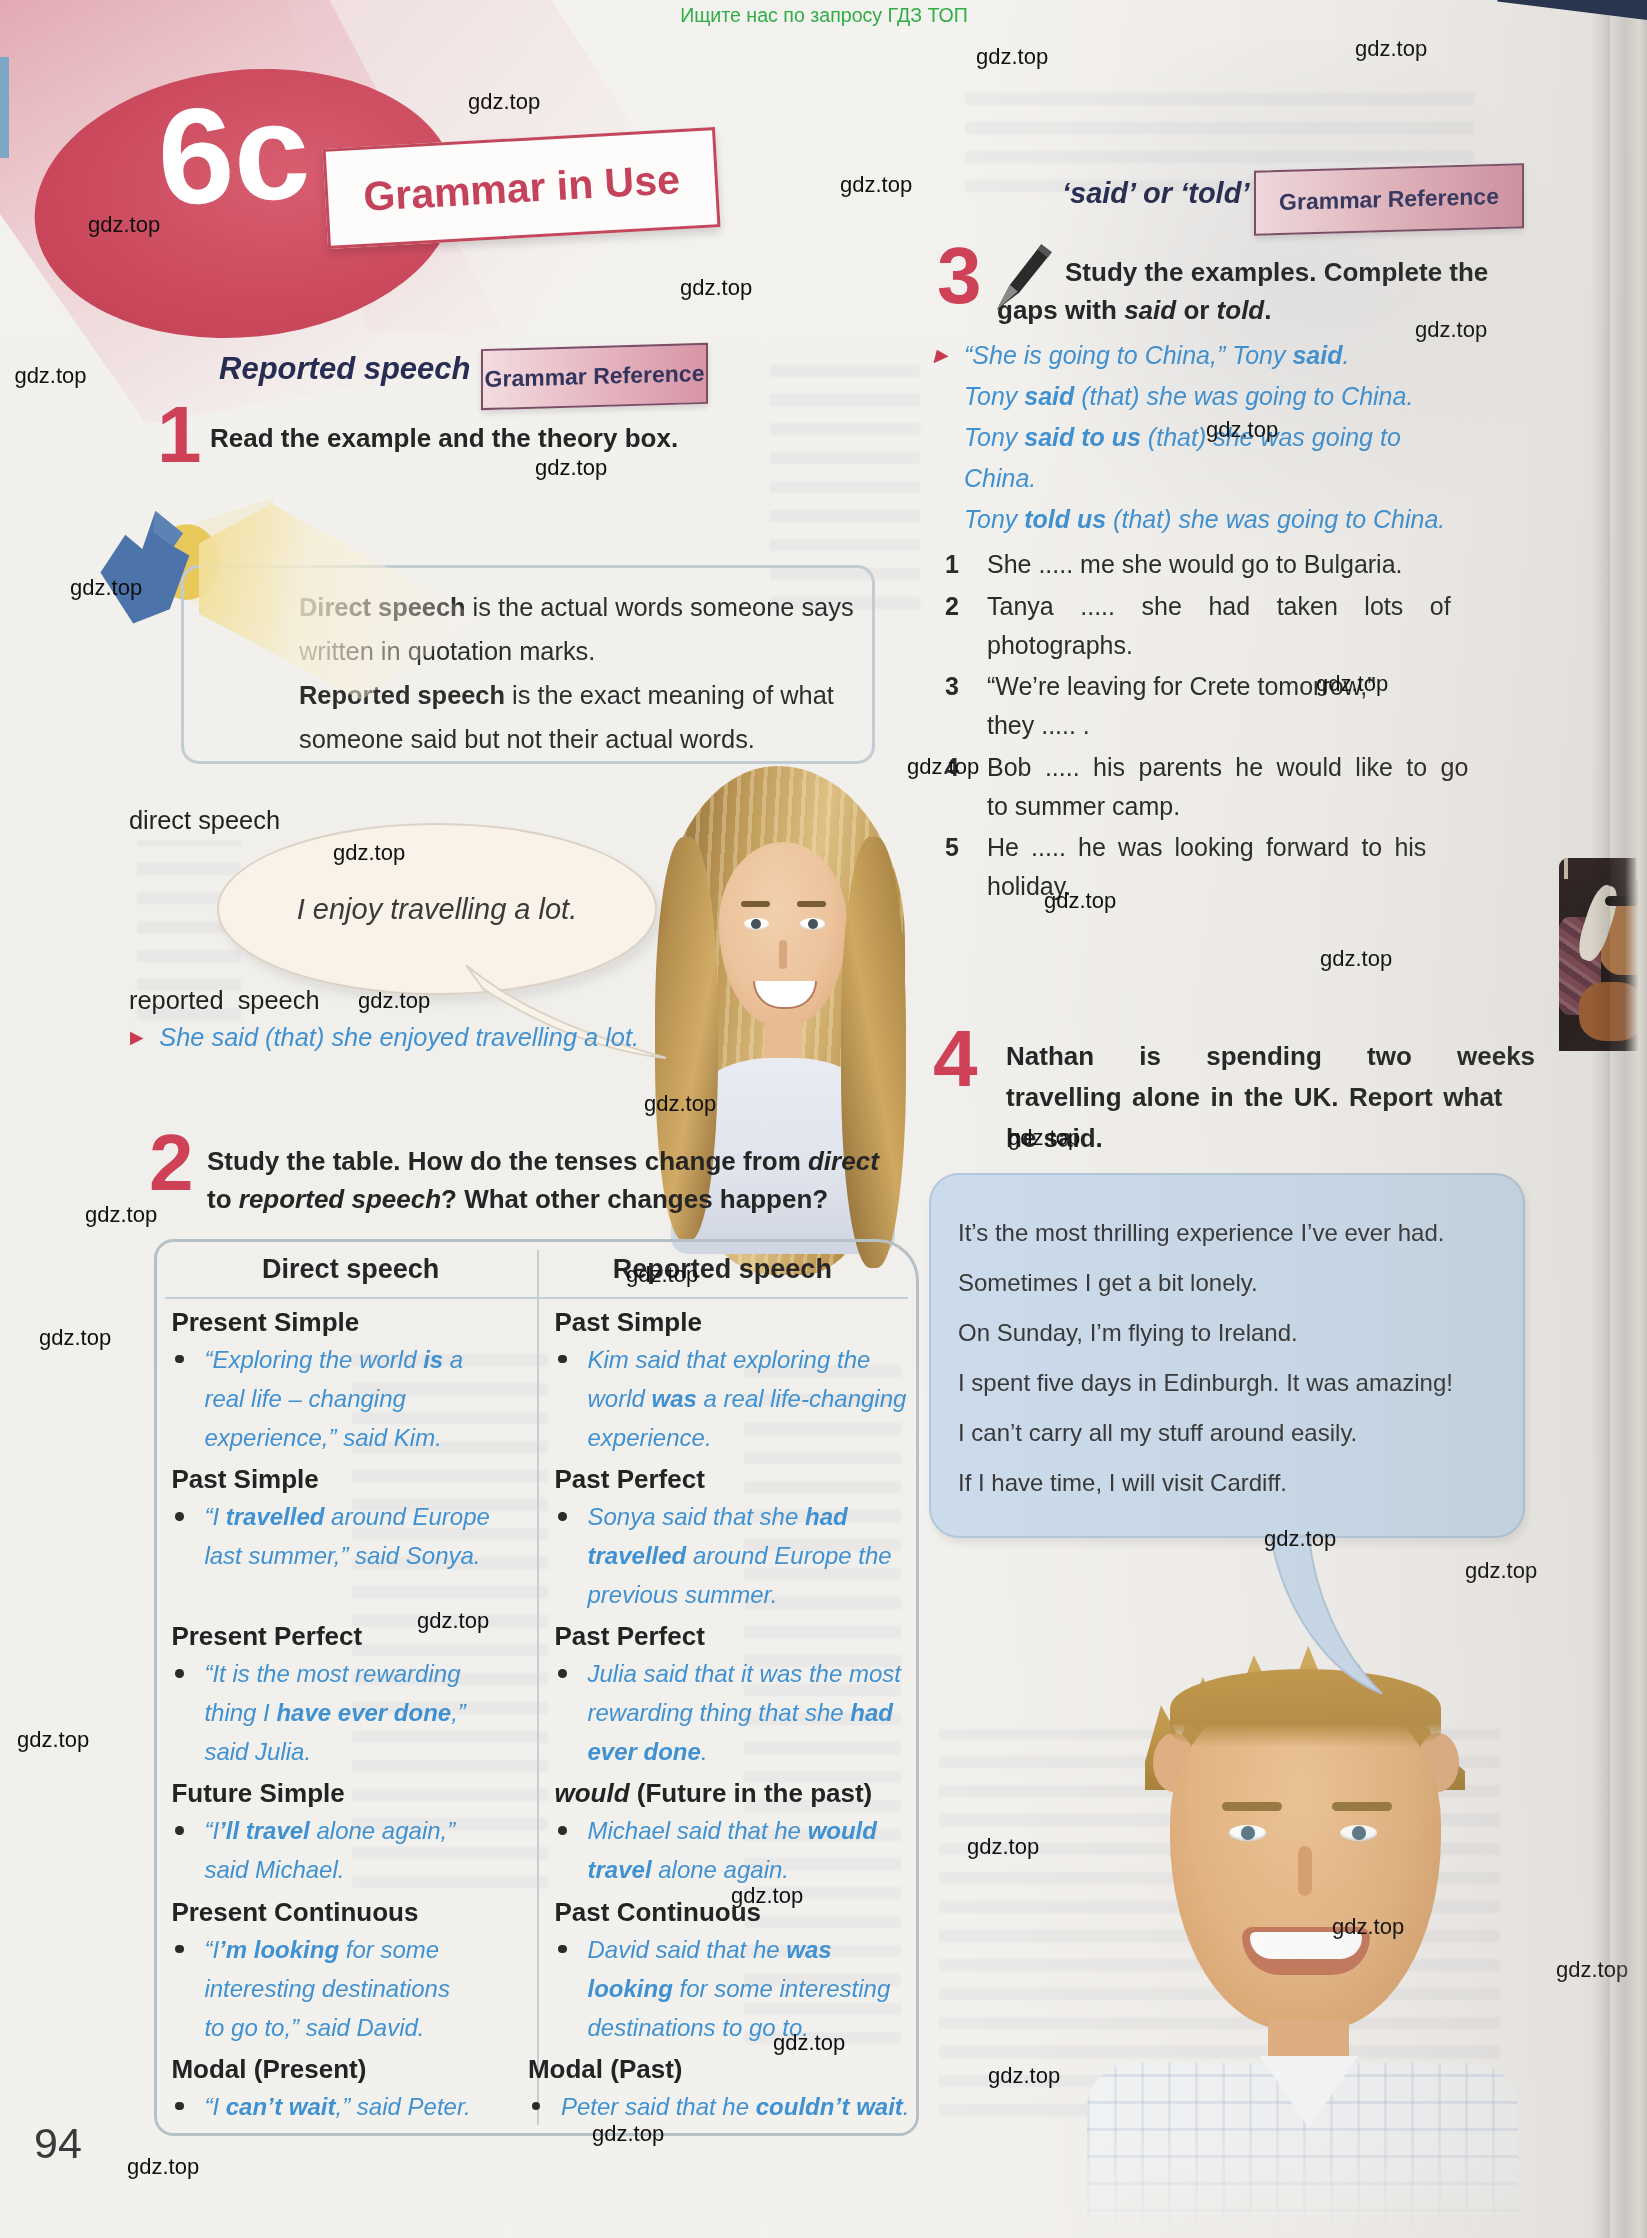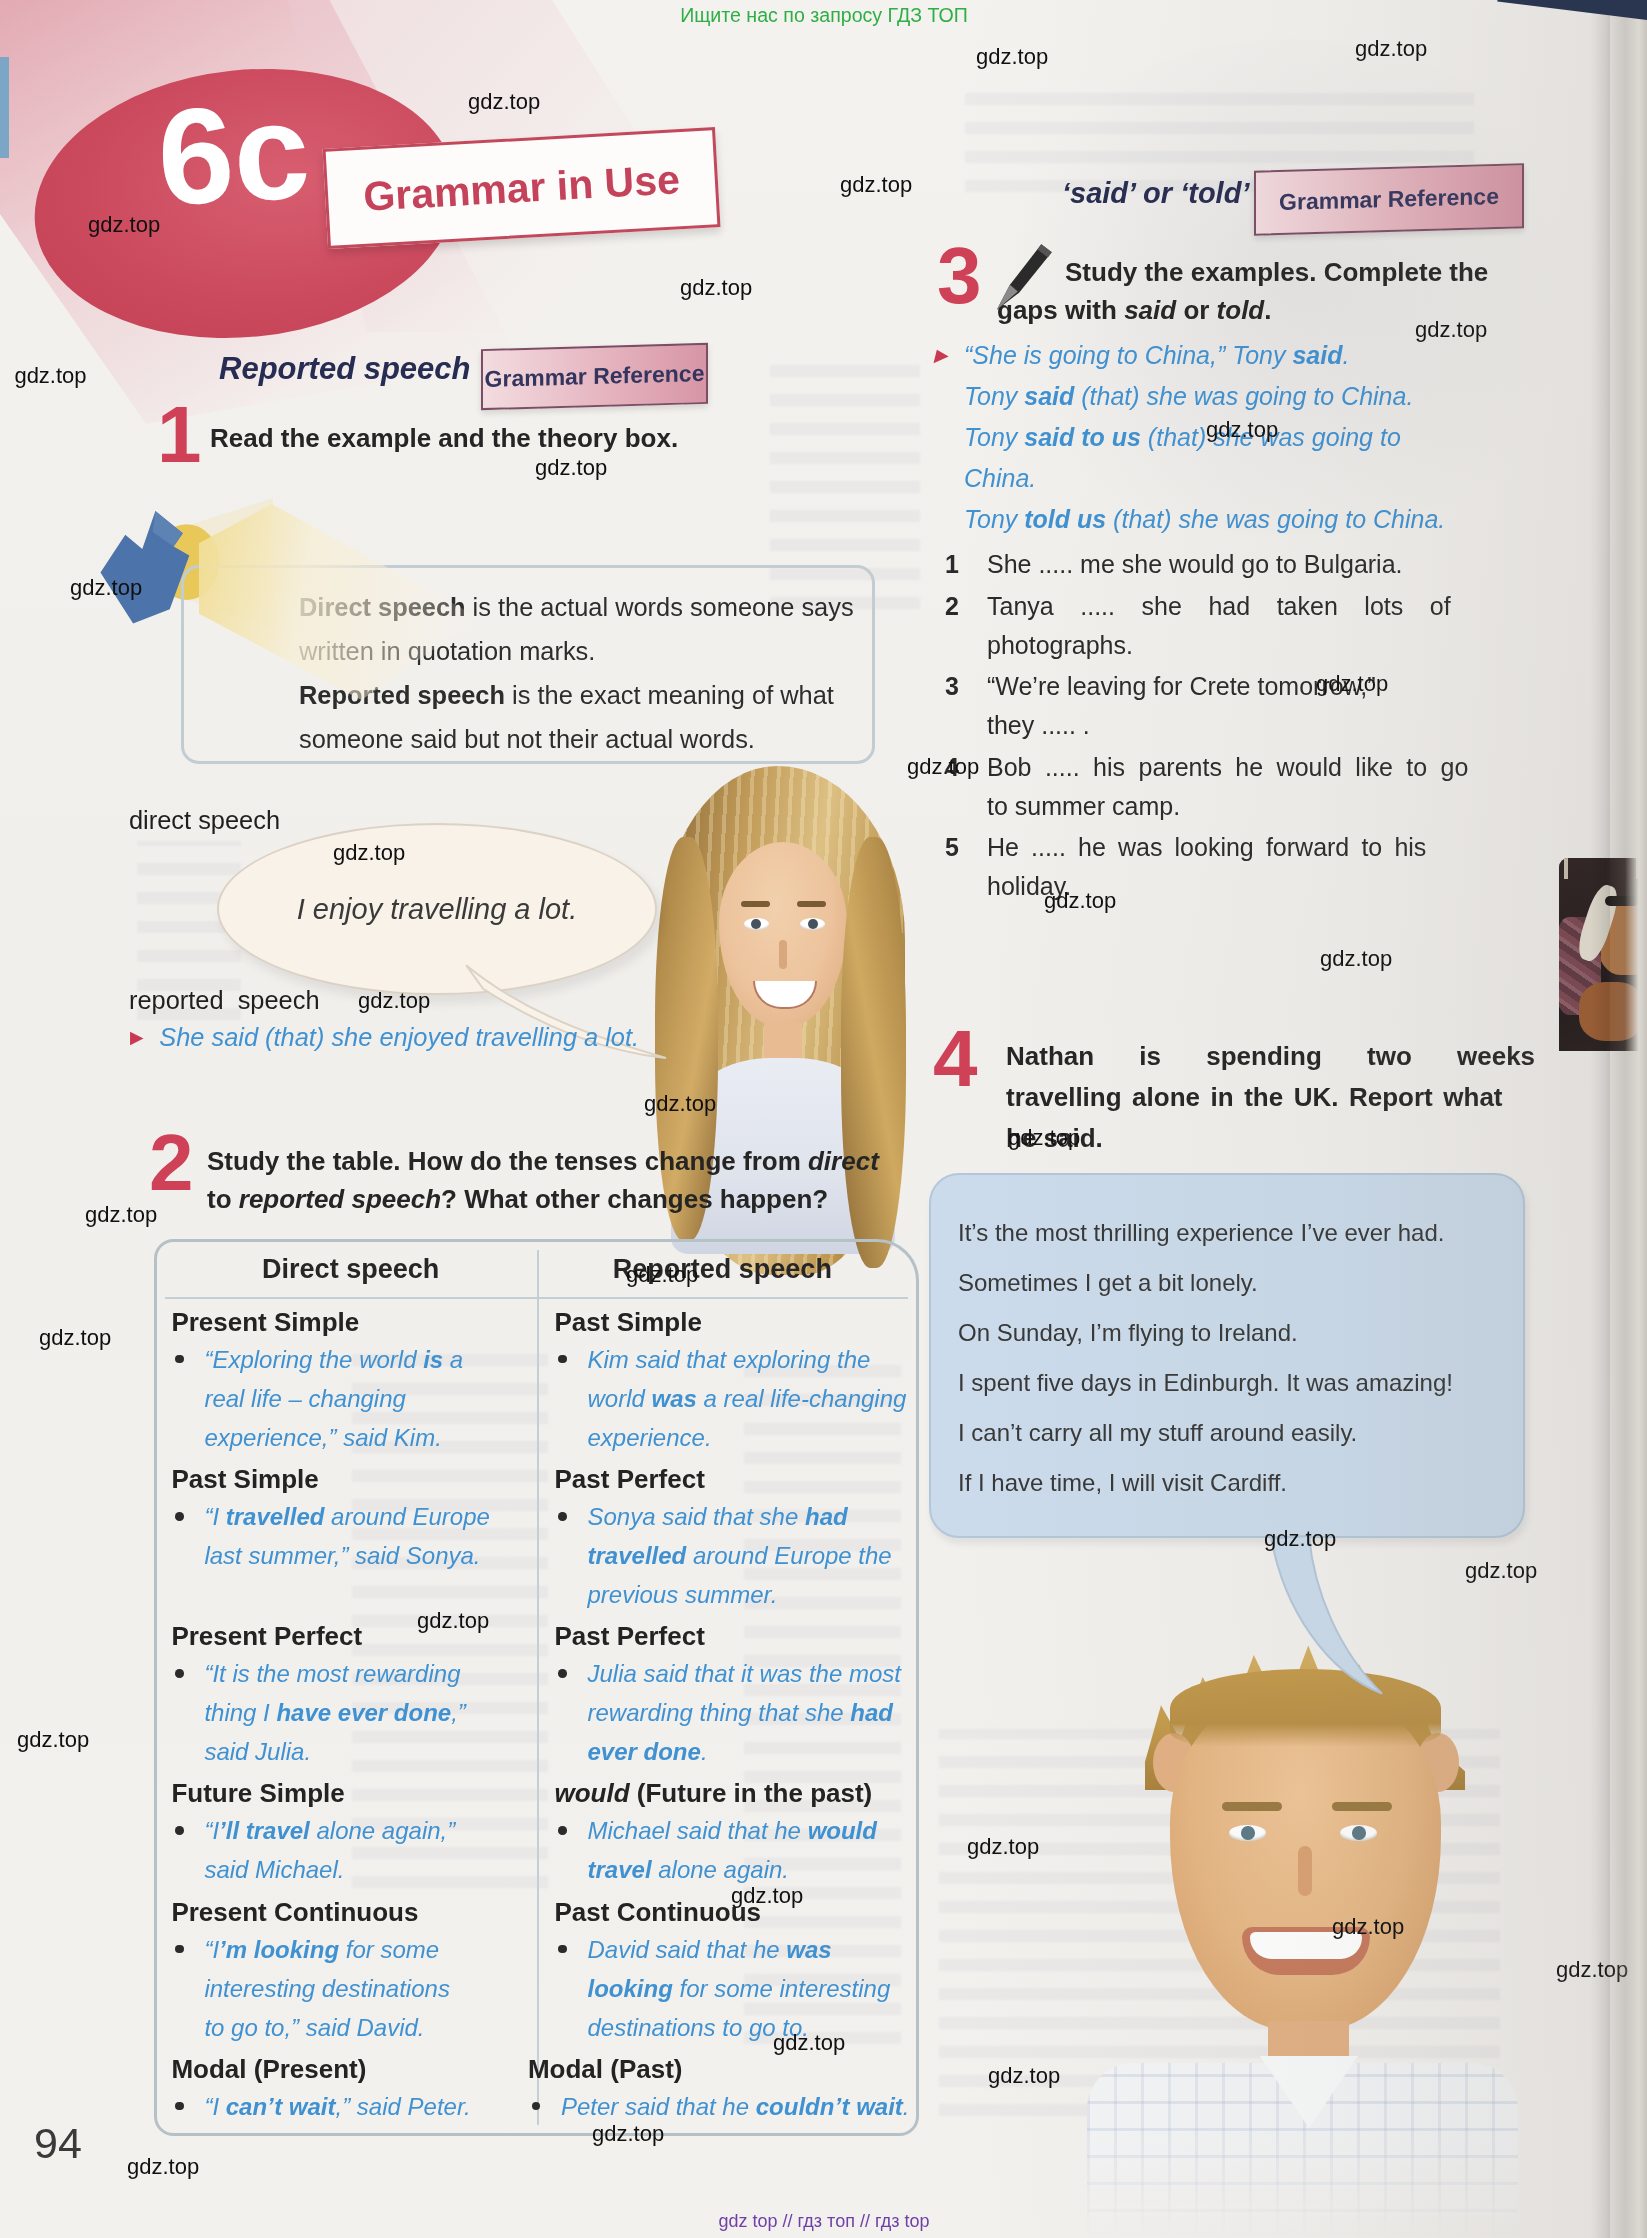--- a/index.html
+++ b/index.html
@@ -446,21 +446,20 @@
   <div class="abs next-photo">
     <div class="arc"></div>
     <div style="position:absolute;left:38px;top:39px;width:59px;height:78px;border-radius:40%;background:#b5743f;"></div>
     <div style="position:absolute;left:-3.9px;top:59px;width:46px;height:98px;border-radius:30%;background:repeating-linear-gradient(35deg,#7a4450 0 6.5px,#5d3440 6.5px 13px,#8a5a64 13px 17px);"></div>
     <div style="position:absolute;left:26px;top:26px;width:26px;height:78px;border-radius:40%;background:#e8e2d6;transform:rotate(18deg);"></div>
     <div style="position:absolute;left:46px;top:38px;width:34px;height:10.4px;border-radius:5.2px;background:#14100f;"></div>
     <div style="position:absolute;left:19.6px;top:124px;width:65px;height:59px;border-radius:40%;background:#9c5a2e;"></div>
   </div>
 
   <div class="abs top-notice">Ищите нас по запросу ГДЗ ТОП</div>
-  <div class="abs bottom-notice">gdz top  //  гдз топ  //  гдз top</div>
   <div>
       <span class="wm" style="left: 468px; top: 89px;">gdz.top</span>
       <span class="wm" style="left: 88px; top: 212px;">gdz.top</span>
       <span class="wm" style="left: 976px; top: 44px;">gdz.top</span>
       <span class="wm" style="left: 1355px; top: 36px;">gdz.top</span>
       <span class="wm" style="left: 840px; top: 172px;">gdz.top</span>
       <span class="wm" style="left: 680px; top: 275px;">gdz.top</span>
       <span class="wm" style="left: 14.4px; top: 363px;">gdz.top</span>
       <span class="wm" style="left: 1206px; top: 417px;">gdz.top</span>
       <span class="wm" style="left: 1415px; top: 317px;">gdz.top</span>

